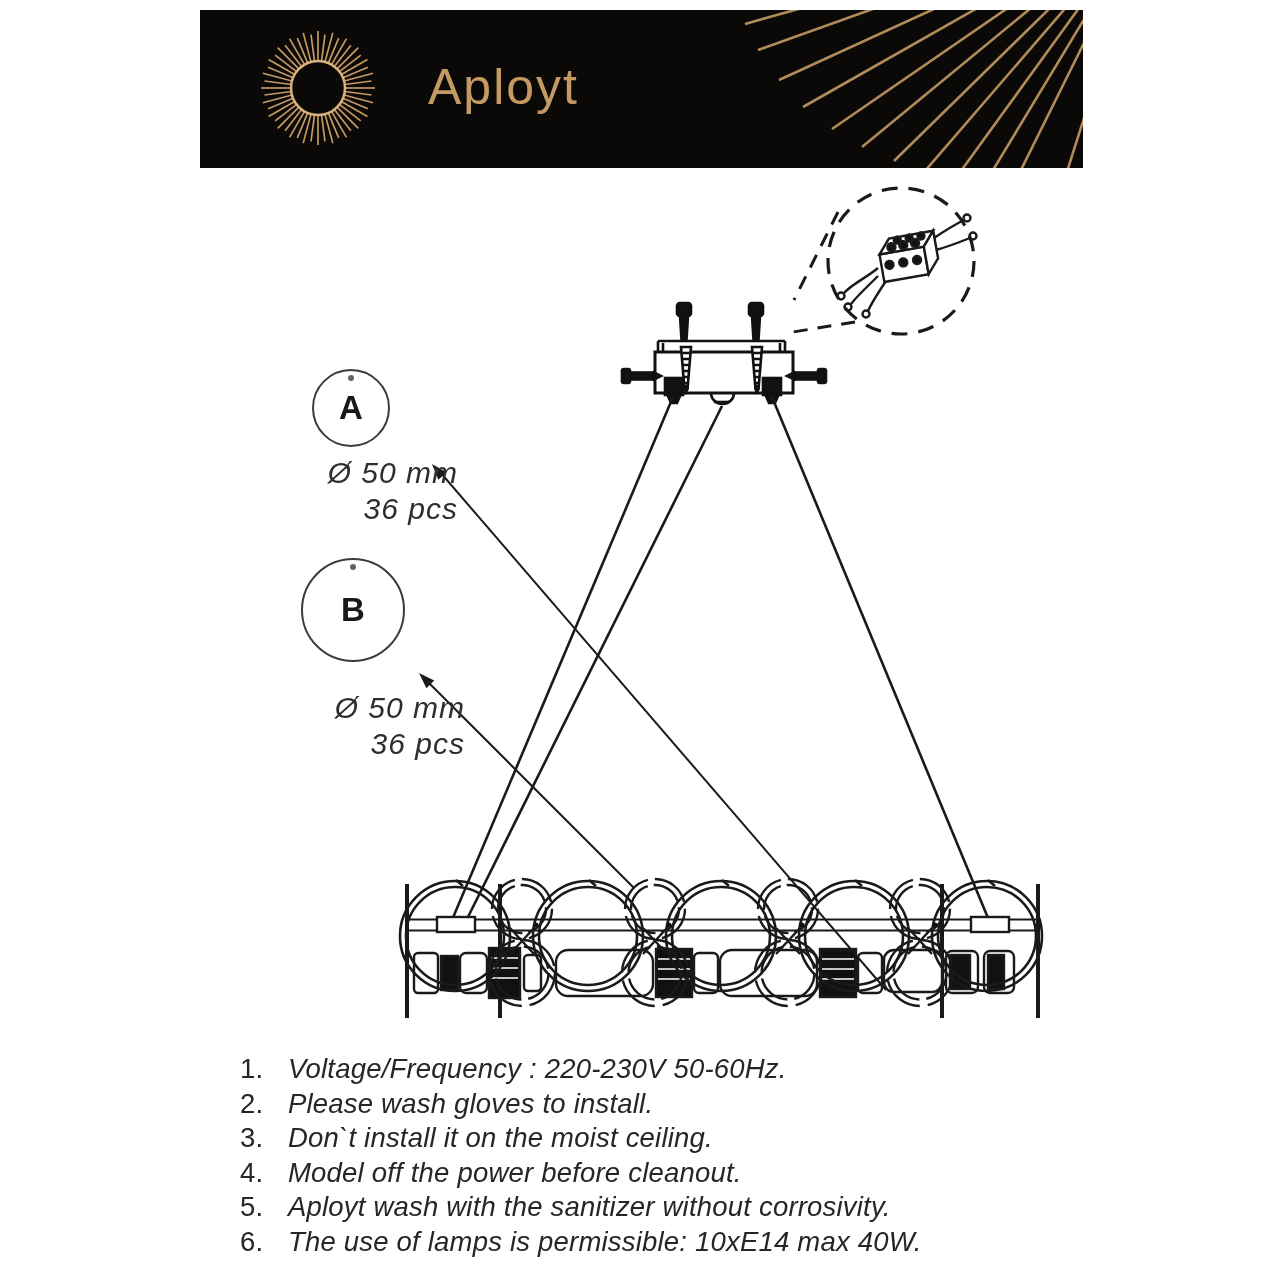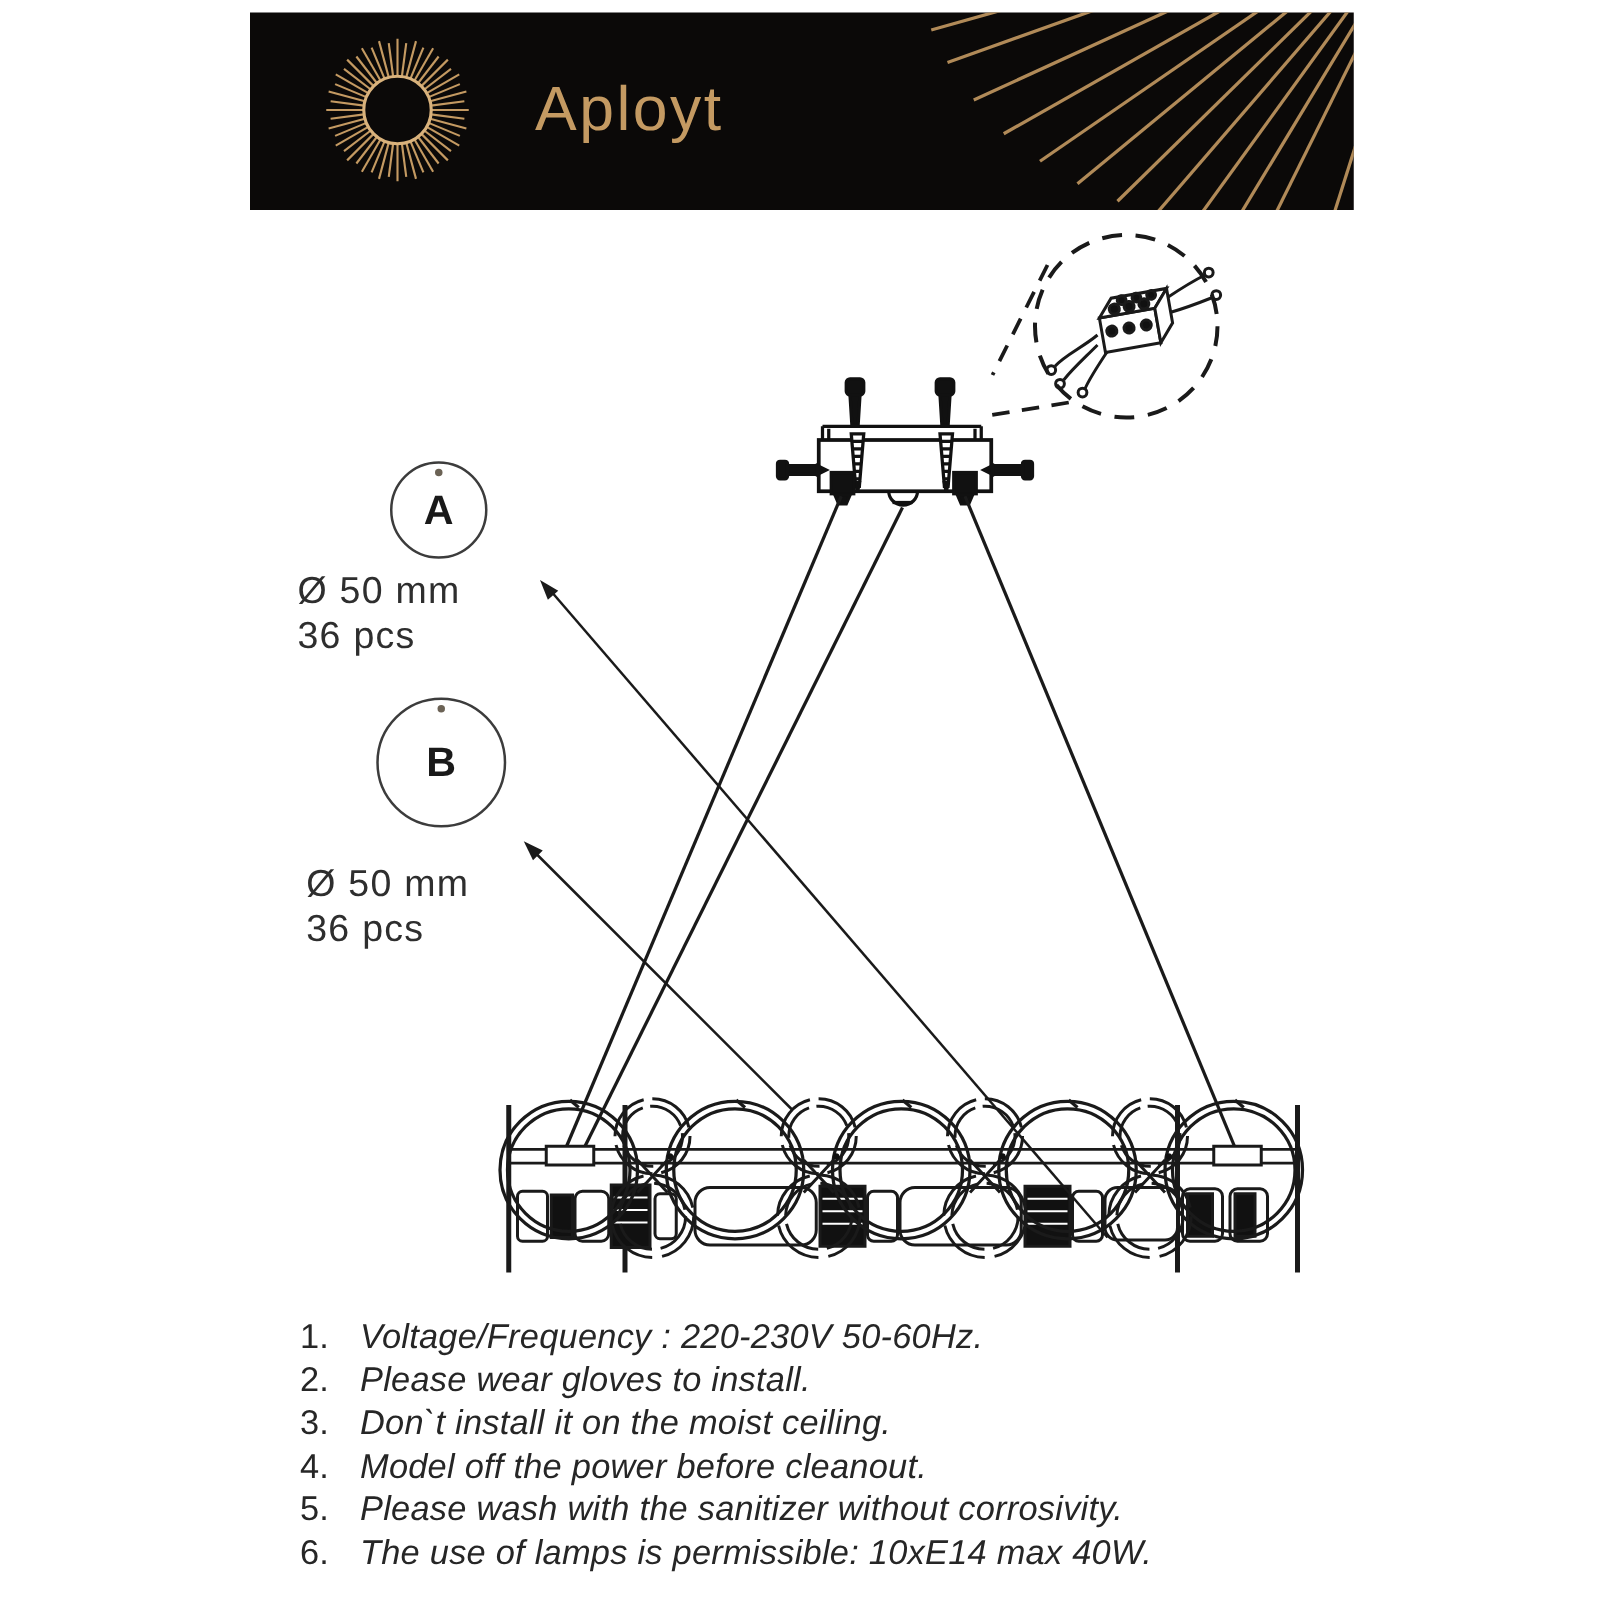--- a/index.html
+++ b/index.html
@@ -20,22 +20,22 @@
   .diagram{position:absolute;left:0;top:0;width:1280px;height:1280px;}
 
   
   .part-circle{position:absolute;border:2px solid #3c3c3c;border-radius:50%;background:#fff;
                display:flex;align-items:center;justify-content:center;
                font-weight:bold;font-size:33px;color:#191919;}
   .part-circle .hole{position:absolute;top:4px;left:50%;margin-left:-3px;width:6px;height:6px;
                border-radius:50%;background:#6b6255;}
   .part-a{left:312px;top:369px;width:74px;height:74px;}
   .part-b{left:301px;top:558px;width:100px;height:100px;}
-  .part-text{position:absolute;width:220px;text-align:left;font-size:30px;color:#2e2e2e;
-             letter-spacing:1px;line-height:36px;}
+  .part-text{position:absolute;width:220px;text-align:right;font-size:30px;color:#2e2e2e;
+             letter-spacing:1px;line-height:36px;font-style:italic;}
   .pa-d{left:238px;top:455px;} .pa-q{left:238px;top:491px;}
   .pb-d{left:245px;top:690px;} .pb-q{left:245px;top:726px;}
 
   
   .instructions{position:absolute;left:240px;top:1052px;width:840px;font-size:27.5px;
                 color:#262626;letter-spacing:.2px;}
   .instructions .row{display:flex;line-height:34.6px;}
   .instructions .num{width:48px;flex:0 0 48px;}
   .instructions .txt{flex:1;font-style:italic;}
 </style>
@@ -290,33 +290,33 @@
   <div class="part-text pb-d">Ø 50 mm</div>
   <div class="part-text pb-q">36 pcs</div>
 
   <div class="instructions">
       <div class="row">
         <span class="num">1.</span>
         <span class="txt">Voltage/Frequency : 220-230V 50-60Hz.</span>
       </div>
       <div class="row">
         <span class="num">2.</span>
-        <span class="txt">Please wear gloves to install.</span>
+        <span class="txt">Please wash gloves to install.</span>
       </div>
       <div class="row">
         <span class="num">3.</span>
         <span class="txt">Don`t install it on the moist ceiling.</span>
       </div>
       <div class="row">
         <span class="num">4.</span>
         <span class="txt">Model off the power before cleanout.</span>
       </div>
       <div class="row">
         <span class="num">5.</span>
-        <span class="txt">Please wash with the sanitizer without corrosivity.</span>
+        <span class="txt">Aployt wash with the sanitizer without corrosivity.</span>
       </div>
       <div class="row">
         <span class="num">6.</span>
         <span class="txt">The use of lamps is permissible: 10xE14 max 40W.</span>
       </div>
     </div>
 
 </div>
 
 </body></html>

